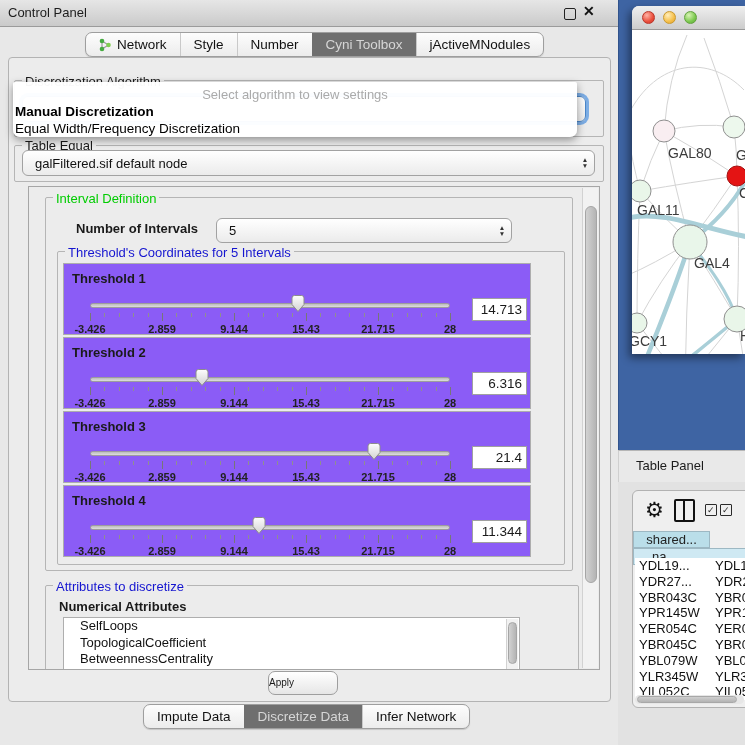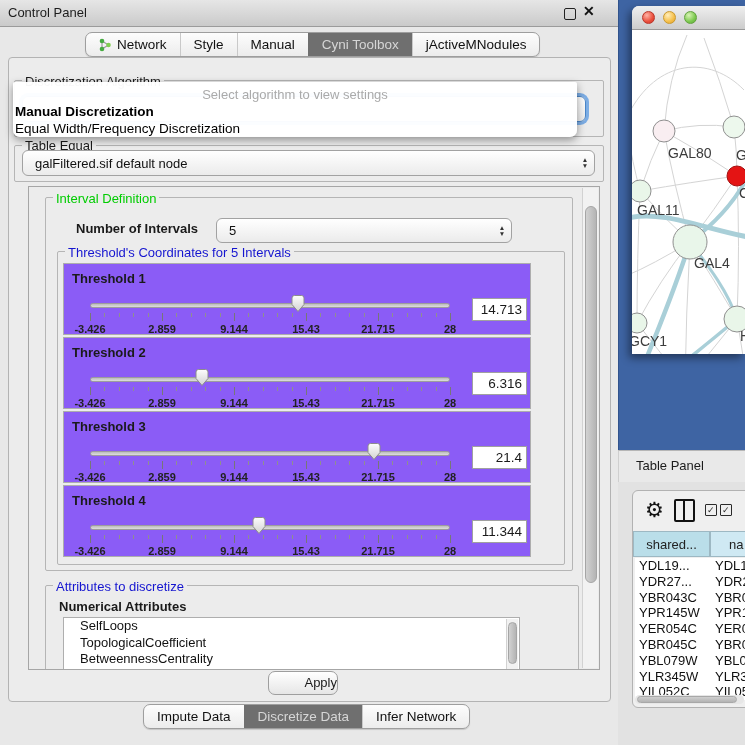--- a/index.html
+++ b/index.html
@@ -61,21 +61,21 @@
   .ticklab{position:absolute;transform:translateX(-50%);font-size:11px;font-weight:700;color:#222;white-space:nowrap;}
   .valuebox{position:absolute;left:408px;top:34px;width:49px;height:21px;background:#fff;
     border:1px solid #a0a0a0;font-size:13.5px;text-align:right;padding-right:4px;line-height:21px;}
 
   
   #attr-list{position:absolute;left:62px;top:616px;width:455px;height:52px;background:#ffffff;
     border:1px solid #aeaeae;overflow:hidden;}
   .list-item{padding:1px 0 1px 16px;font-size:13px;color:#111;line-height:14.5px;cursor:pointer;}
 
   .button{position:absolute;background:linear-gradient(#ffffff,#e6e6e6);border:1px solid #9e9e9e;
-    border-radius:7px;font-size:13px;text-align:right;cursor:pointer;}
+    border-radius:7px;font-size:10px;text-align:left;cursor:pointer;}
 
   
   #algo-popup{left:13px;top:82px;width:564px;height:55px;background:rgba(255,255,255,.97);
     border-radius:2px 2px 7px 7px;box-shadow:0 3px 9px rgba(0,0,0,.4);z-index:50;padding-top:4px;box-sizing:border-box;}
   .pp-placeholder{text-align:center;color:#aaaaaa;font-size:13px;line-height:17px;}
   .pp-item{padding-left:2px;font-size:13.5px;line-height:17px;color:#000;cursor:pointer;}
   .pp-item.bold{font-weight:bold;}
 
   
   #desktop{left:618px;top:0;width:127px;height:450px;background:#3e64a3;border-left:1px solid #31538c;}
@@ -94,21 +94,21 @@
   #tablepanel-bar .title{position:absolute;left:17px;top:7px;font-size:13px;color:#1c1c1c;}
   #tablepanel-body{left:618px;top:482px;width:127px;height:263px;background:#e2e2e2;}
   #table-frame{left:632px;top:490px;width:113px;height:216px;background:#efefef;
     border:1px solid #b2b2b2;border-radius:6px 0 0 6px;overflow:hidden;}
   .tbl-toolbar{position:absolute;left:0;top:0;width:100%;height:38px;display:flex;align-items:center;gap:10px;padding-left:12px;box-sizing:border-box;}
   .gear{font-size:21px;color:#141414;line-height:20px;cursor:pointer;}
   .split-icon{width:17px;height:19px;border:2px solid #111;border-radius:2px;position:relative;cursor:pointer;background:#efefef;}
   .split-icon::after{content:"";position:absolute;left:50%;top:0;width:2px;height:100%;background:#111;transform:translateX(-1px);}
   .chk{width:10px;height:10px;border:1.5px solid #2a2a2a;border-radius:1px;font-size:9px;line-height:10px;
     text-align:center;color:#2a2a2a;cursor:pointer;background:#efefef;}
-  .tbl-head{position:absolute;left:0;top:40px;width:100%;height:26px;display:flex;}
+  .tbl-head{position:absolute;left:0;top:40px;width:100%;height:26px;display:flex;flex-direction:column;}
   .th-cell{border:1px solid #9db8c3;background:#badee9;font-size:13px;color:#222;
     display:flex;align-items:center;justify-content:center;box-sizing:border-box;cursor:pointer;}
   .tbl-rows{position:absolute;left:2px;top:67px;width:111px;background:#fff;}
   .trow{display:flex;height:15.8px;line-height:15.8px;font-size:13px;color:#101010;cursor:pointer;white-space:nowrap;}
   .trow .c1{width:76px;padding-left:4px;overflow:hidden;}
   .trow .c2{flex:1;overflow:hidden;}
   .hscroll{position:absolute;left:2px;bottom:3px;width:109px;height:9px;background:#e7e7e7;border-radius:5px;}
   .hthumb{position:absolute;left:2px;top:1px;width:100px;height:7px;border-radius:4px;
     background:linear-gradient(#cfcfcf,#b3b3b3);border:1px solid #a8a8a8;box-sizing:border-box;cursor:pointer;}
 
@@ -136,21 +136,21 @@
           <circle cx="3" cy="3" r="2.3" fill="#46ab41"></circle>
           <circle cx="3" cy="11" r="2.3" fill="#46ab41"></circle>
           <circle cx="9.5" cy="7" r="2.3" fill="#7fcf4f"></circle>
         </svg>
         <span>Network</span>
       </div>
       <div class="tab">
           <span>Style</span>
         </div>
       <div class="tab">
-          <span>Manual</span>
+          <span>Number</span>
         </div>
       <div class="tab sel">
           <span>Cyni Toolbox</span>
         </div>
       <div class="tab">
           <span>jActiveMNodules</span>
         </div>
     </div>
 
     <div class="content-border abs"></div>

